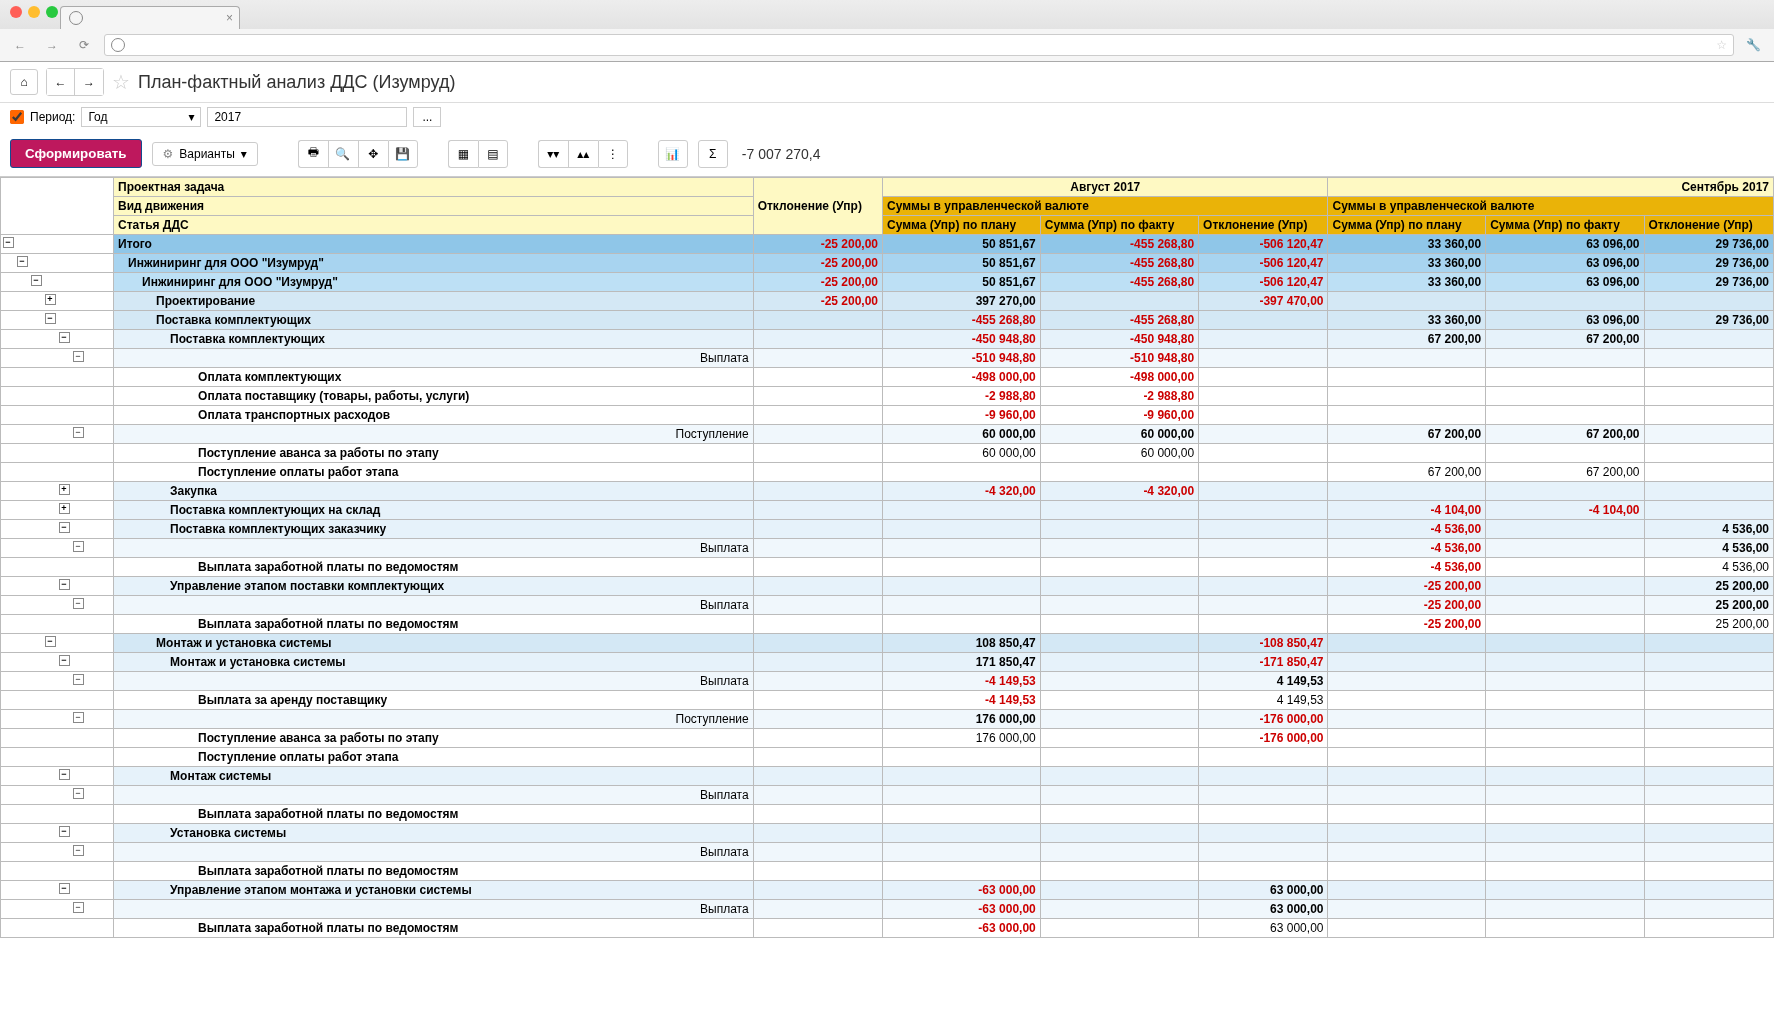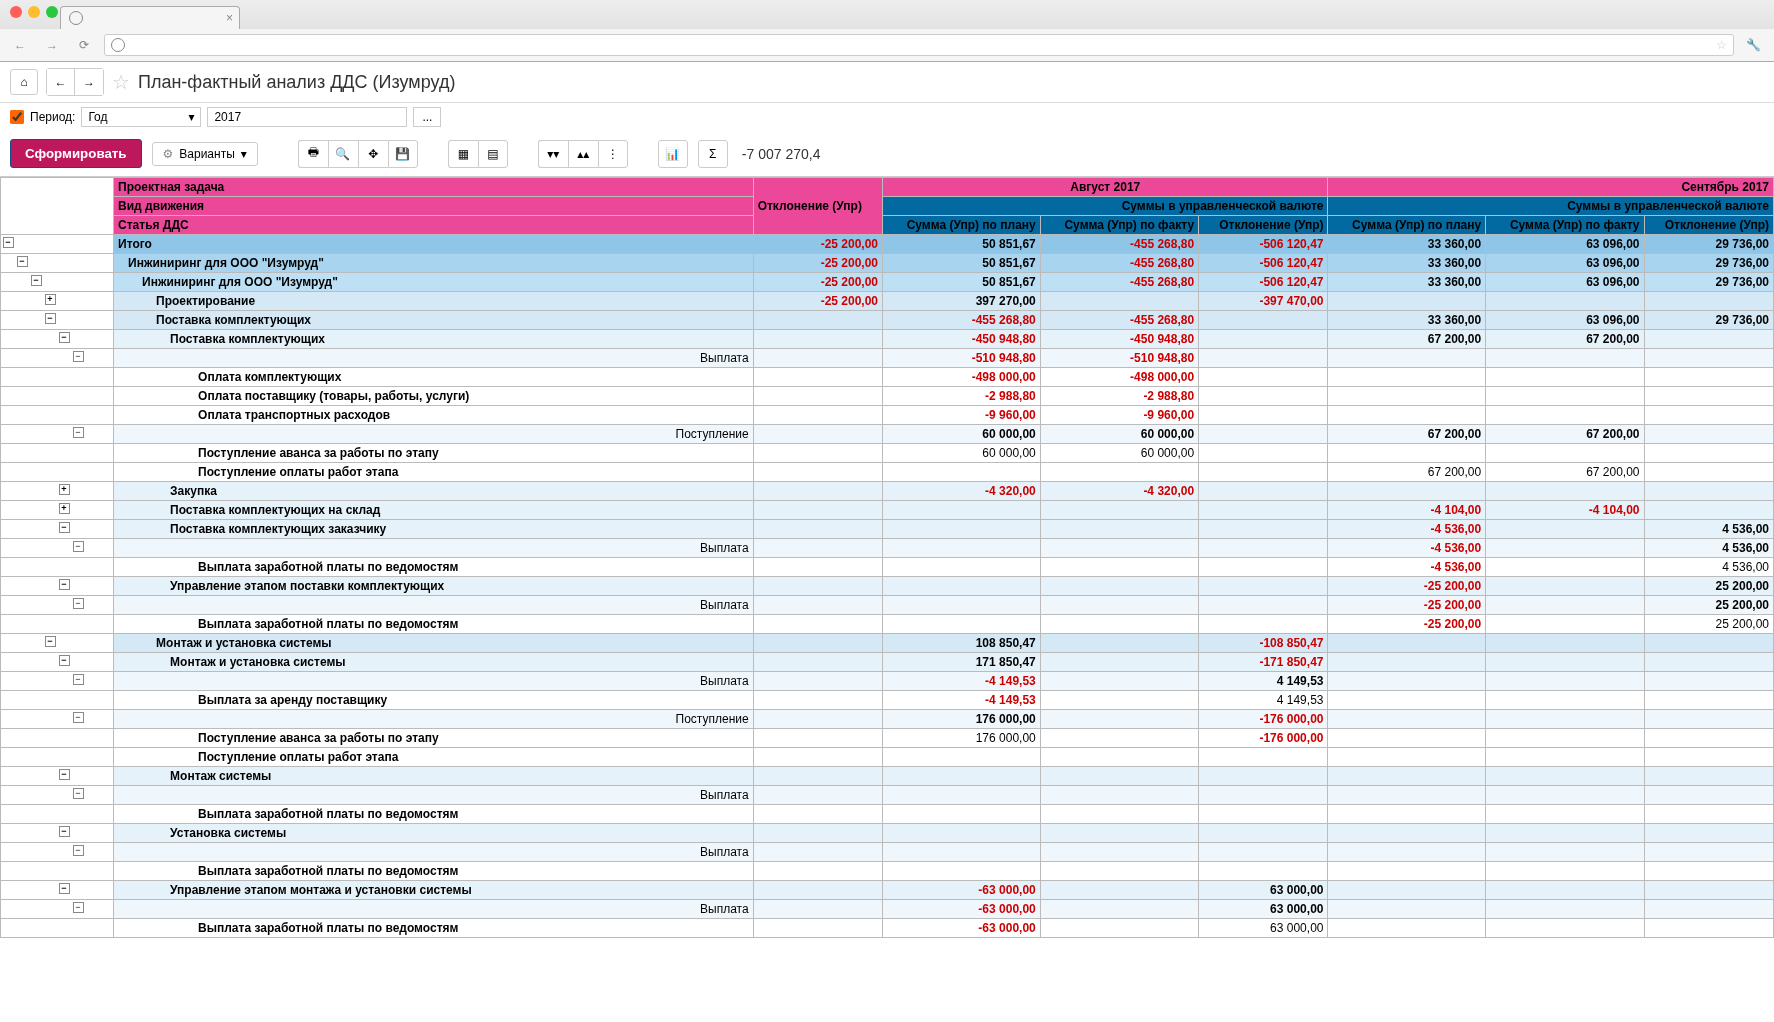--- a/index.html
+++ b/index.html
@@ -43,22 +43,22 @@
 .tool-group .tool-btn:last-child { border-radius: 0 3px 3px 0; border-right: 1px solid #ccc; }
 .variants-btn { border: 1px solid #ccc; border-radius: 3px; padding: 4px 10px; display: flex; align-items: center; gap: 6px; background: #fff; cursor: pointer; }
 .gear { color: #888; }
 .sum-display { color: #333; font-size: 14px; margin-left: 4px; }
 
 
 .table-wrap { overflow: auto; }
 table { border-collapse: collapse; width: 100%; min-width: 1440px; }
 td, th { border: 1px solid #bbb; padding: 2px 4px; white-space: nowrap; font-size: 12px; }
 th { text-align: left; font-weight: bold; }
-.hdr-blue { background: #ec4899; }
-.hdr-light { background: #0369a1; text-align: right; }
+.hdr-blue { background: #fef9c3; }
+.hdr-light { background: #eab308; }
 .num { text-align: right; }
 .neg { color: #c00; font-weight: bold; }
 .pos { font-weight: bold; }
 .row-total { background: #8fc6e8; font-weight: bold; }
 .row-l1 { background: #a8d4f0; font-weight: bold; }
 .row-l2 { background: #bde0f5; font-weight: bold; }
 .row-l3 { background: #d4e8f5; font-weight: bold; }
 .row-l4 { background: #e6f2fa; font-weight: bold; }
 .row-l5 { background: #f0f7fc; }
 .row-l6 { background: #fff; }

